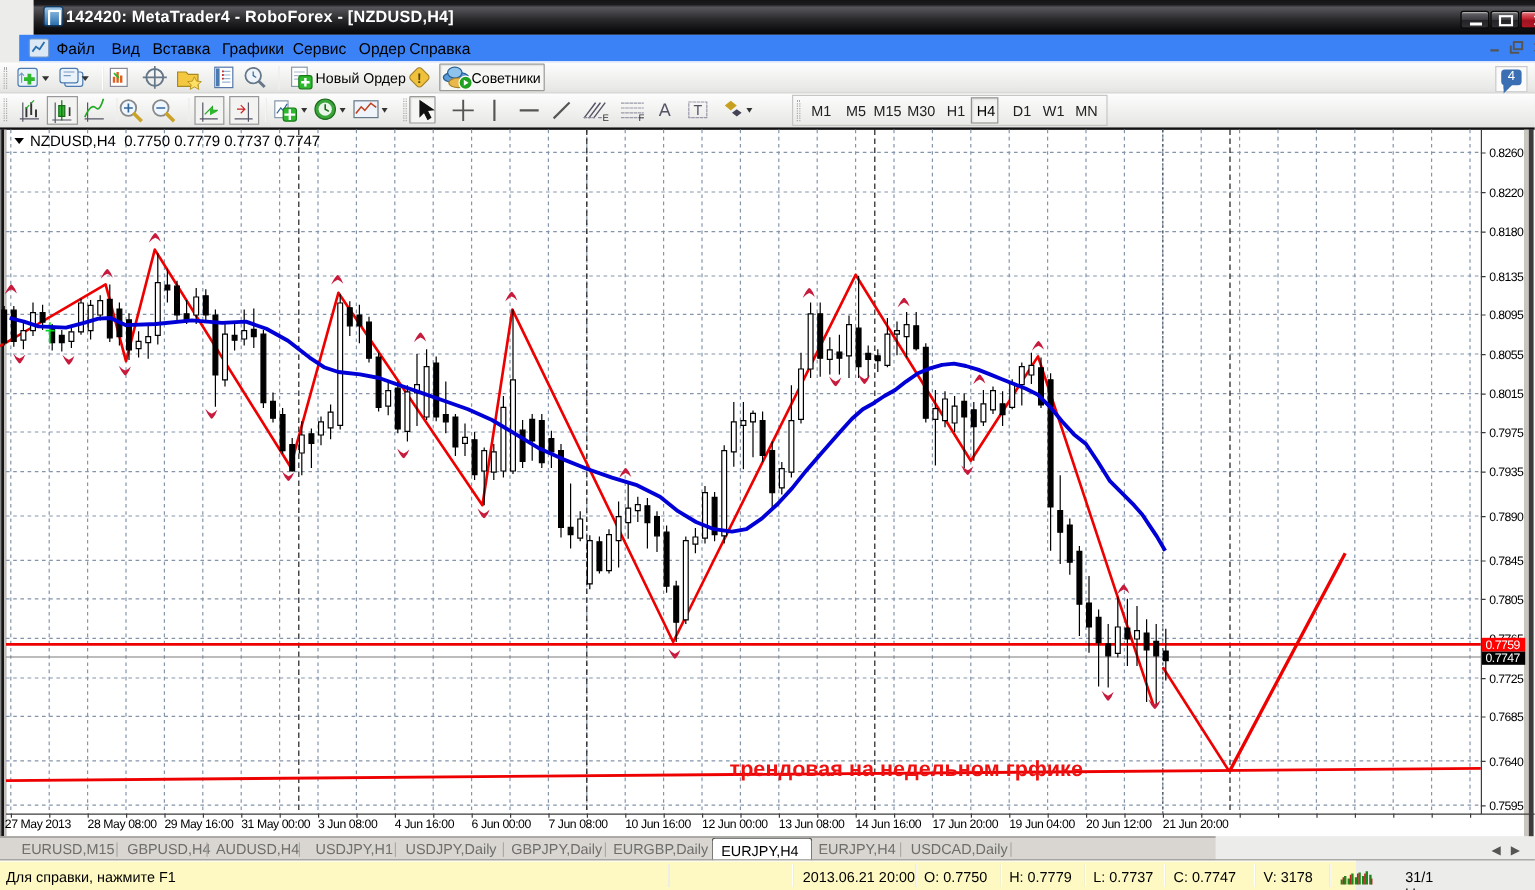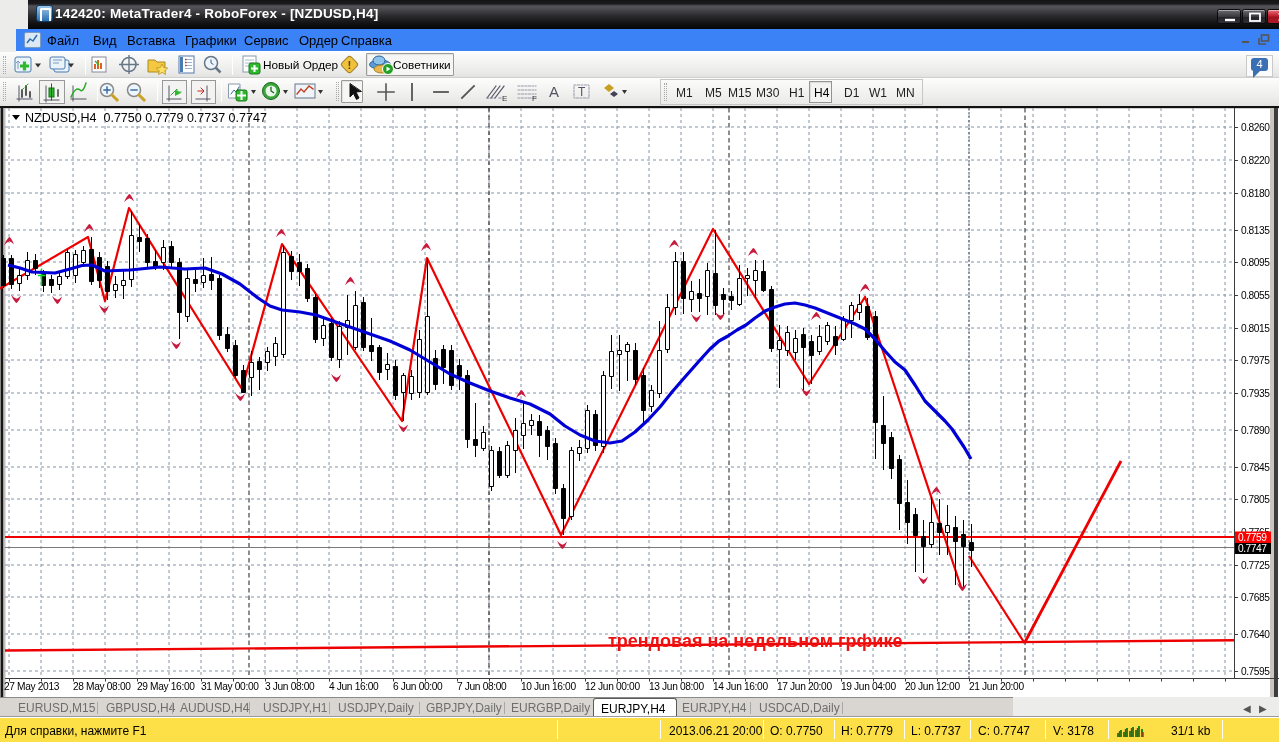--- a/index.html
+++ b/index.html
@@ -29,21 +29,21 @@
 .tsep{position:absolute;width:1px;background:#c4c4c2;border-right:1px solid #fff}
 .tbtxt{position:absolute;font-size:11.8px;color:#000}
 .press{position:absolute;border:1px solid #9a9a98;background:#f6f6f4;border-radius:1px;box-shadow:inset 1px 1px 1px rgba(0,0,0,.08)}
 #periods{position:absolute;left:660px;top:79px;width:263px;height:26px;border:1px solid #c6c6c4;background:linear-gradient(#fbfbfb,#eaeae8)}
 #periods span{position:absolute;top:6px;font-size:12px;color:#222}
 #ptH4{position:absolute;left:148px;top:1px;width:23px;height:22px;border:1px solid #949492;background:#f3f3f1;box-shadow:inset 1px 1px 1px rgba(0,0,0,.1)}
 #tabbar{position:absolute;left:0;top:697px;width:1013px;height:20px;background:#d9d6d1;border-top:1px solid #8a8a88}
 .tab{position:absolute;top:0;height:20px;font-size:12px;color:#6e6e6c;padding-top:3px}
 .tabsep{position:absolute;top:4px;width:1px;height:12px;background:#a9a9a7}
 #tabactive{position:absolute;left:593px;top:0;width:84px;height:20px;background:#fff;border:1px solid #5a5a58;border-bottom:none;border-radius:3px 3px 0 0;font-size:12px;color:#000;padding:3px 0 0 7px}
-#statusbar{position:absolute;left:0;top:717px;width:1279px;height:25px;background:#fde047;border-top:1px solid #fff}
+#statusbar{position:absolute;left:0;top:717px;width:1130px;height:25px;background:#fef9c3;border-top:1px solid #fff}
 #statusbar:before{content:"";position:absolute;left:0;top:-2px;width:1279px;height:1px;background:#9a9a98}
 .st{position:absolute;top:6px;font-size:12px;color:#000}
 .ssep{position:absolute;top:2px;width:1px;height:19px;background:#bdbdbb;border-right:1px solid #fff}
 </style></head><body>
 
 <div id="titlebar">
  <div id="mticon"></div>
  <div class="ttl">142420: MetaTrader4 - RoboForex - [NZDUSD,H4]</div>
  <div class="wbtn" id="btnmin">
       <div class="g"></div>

